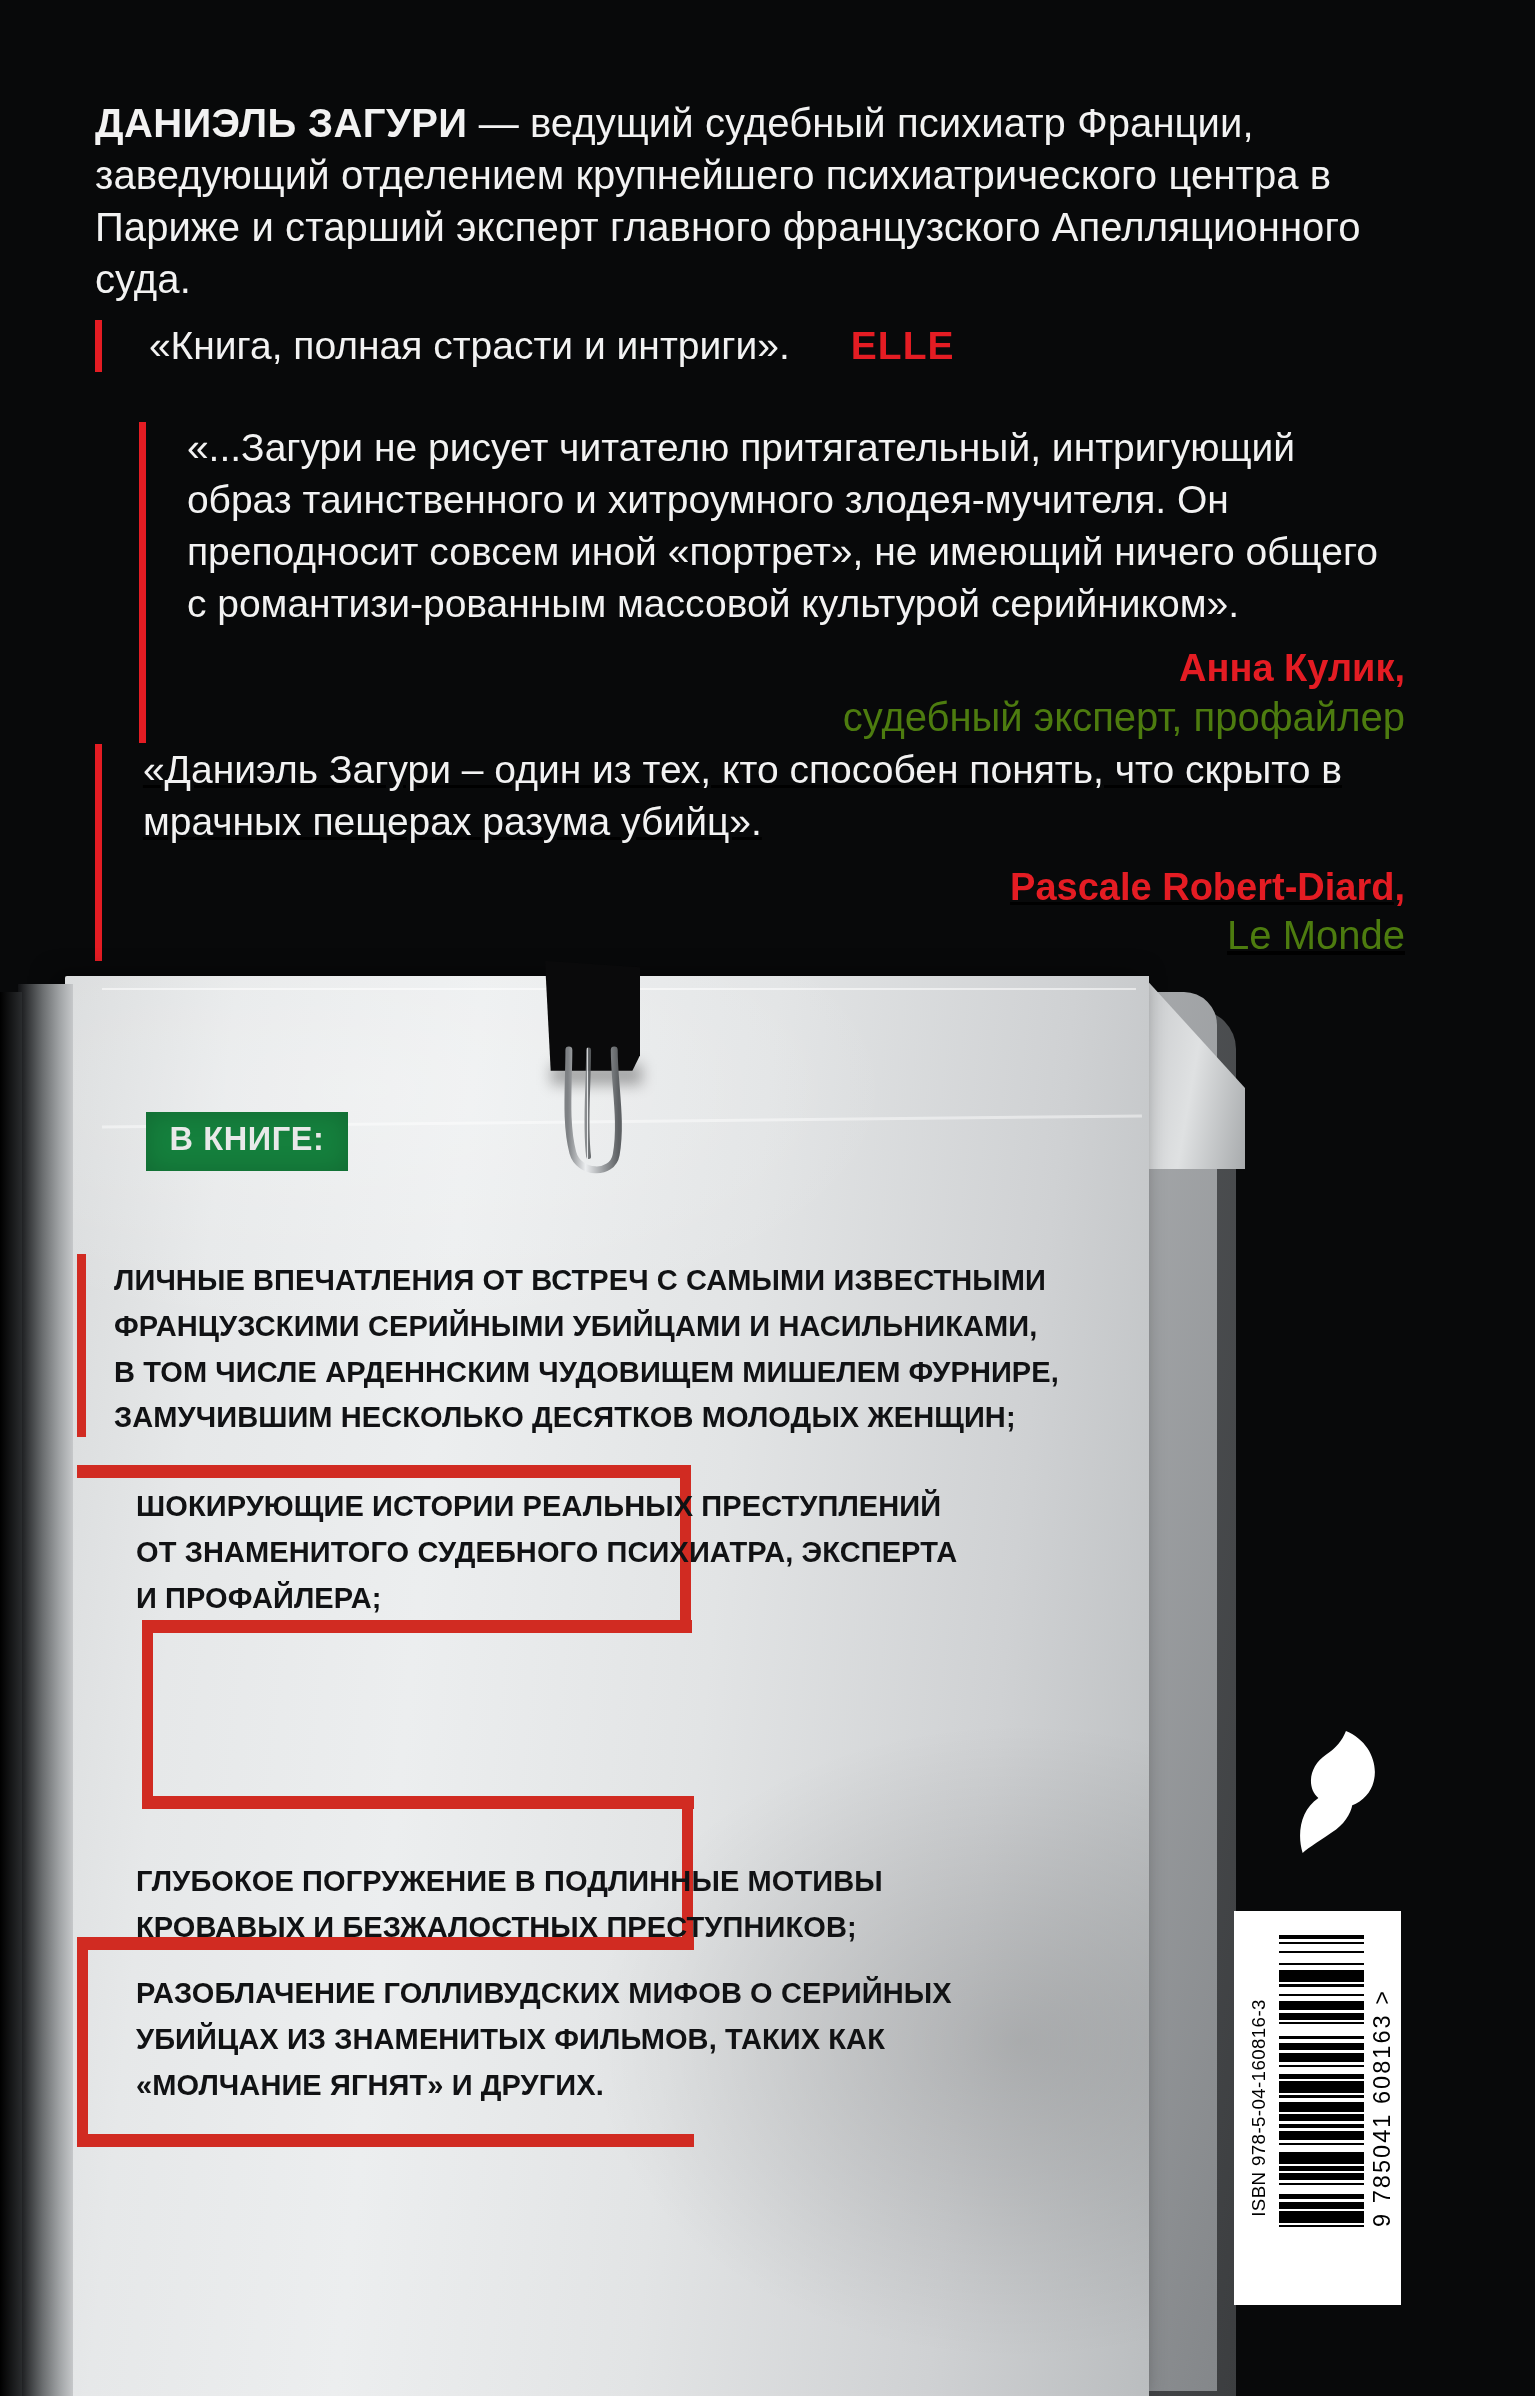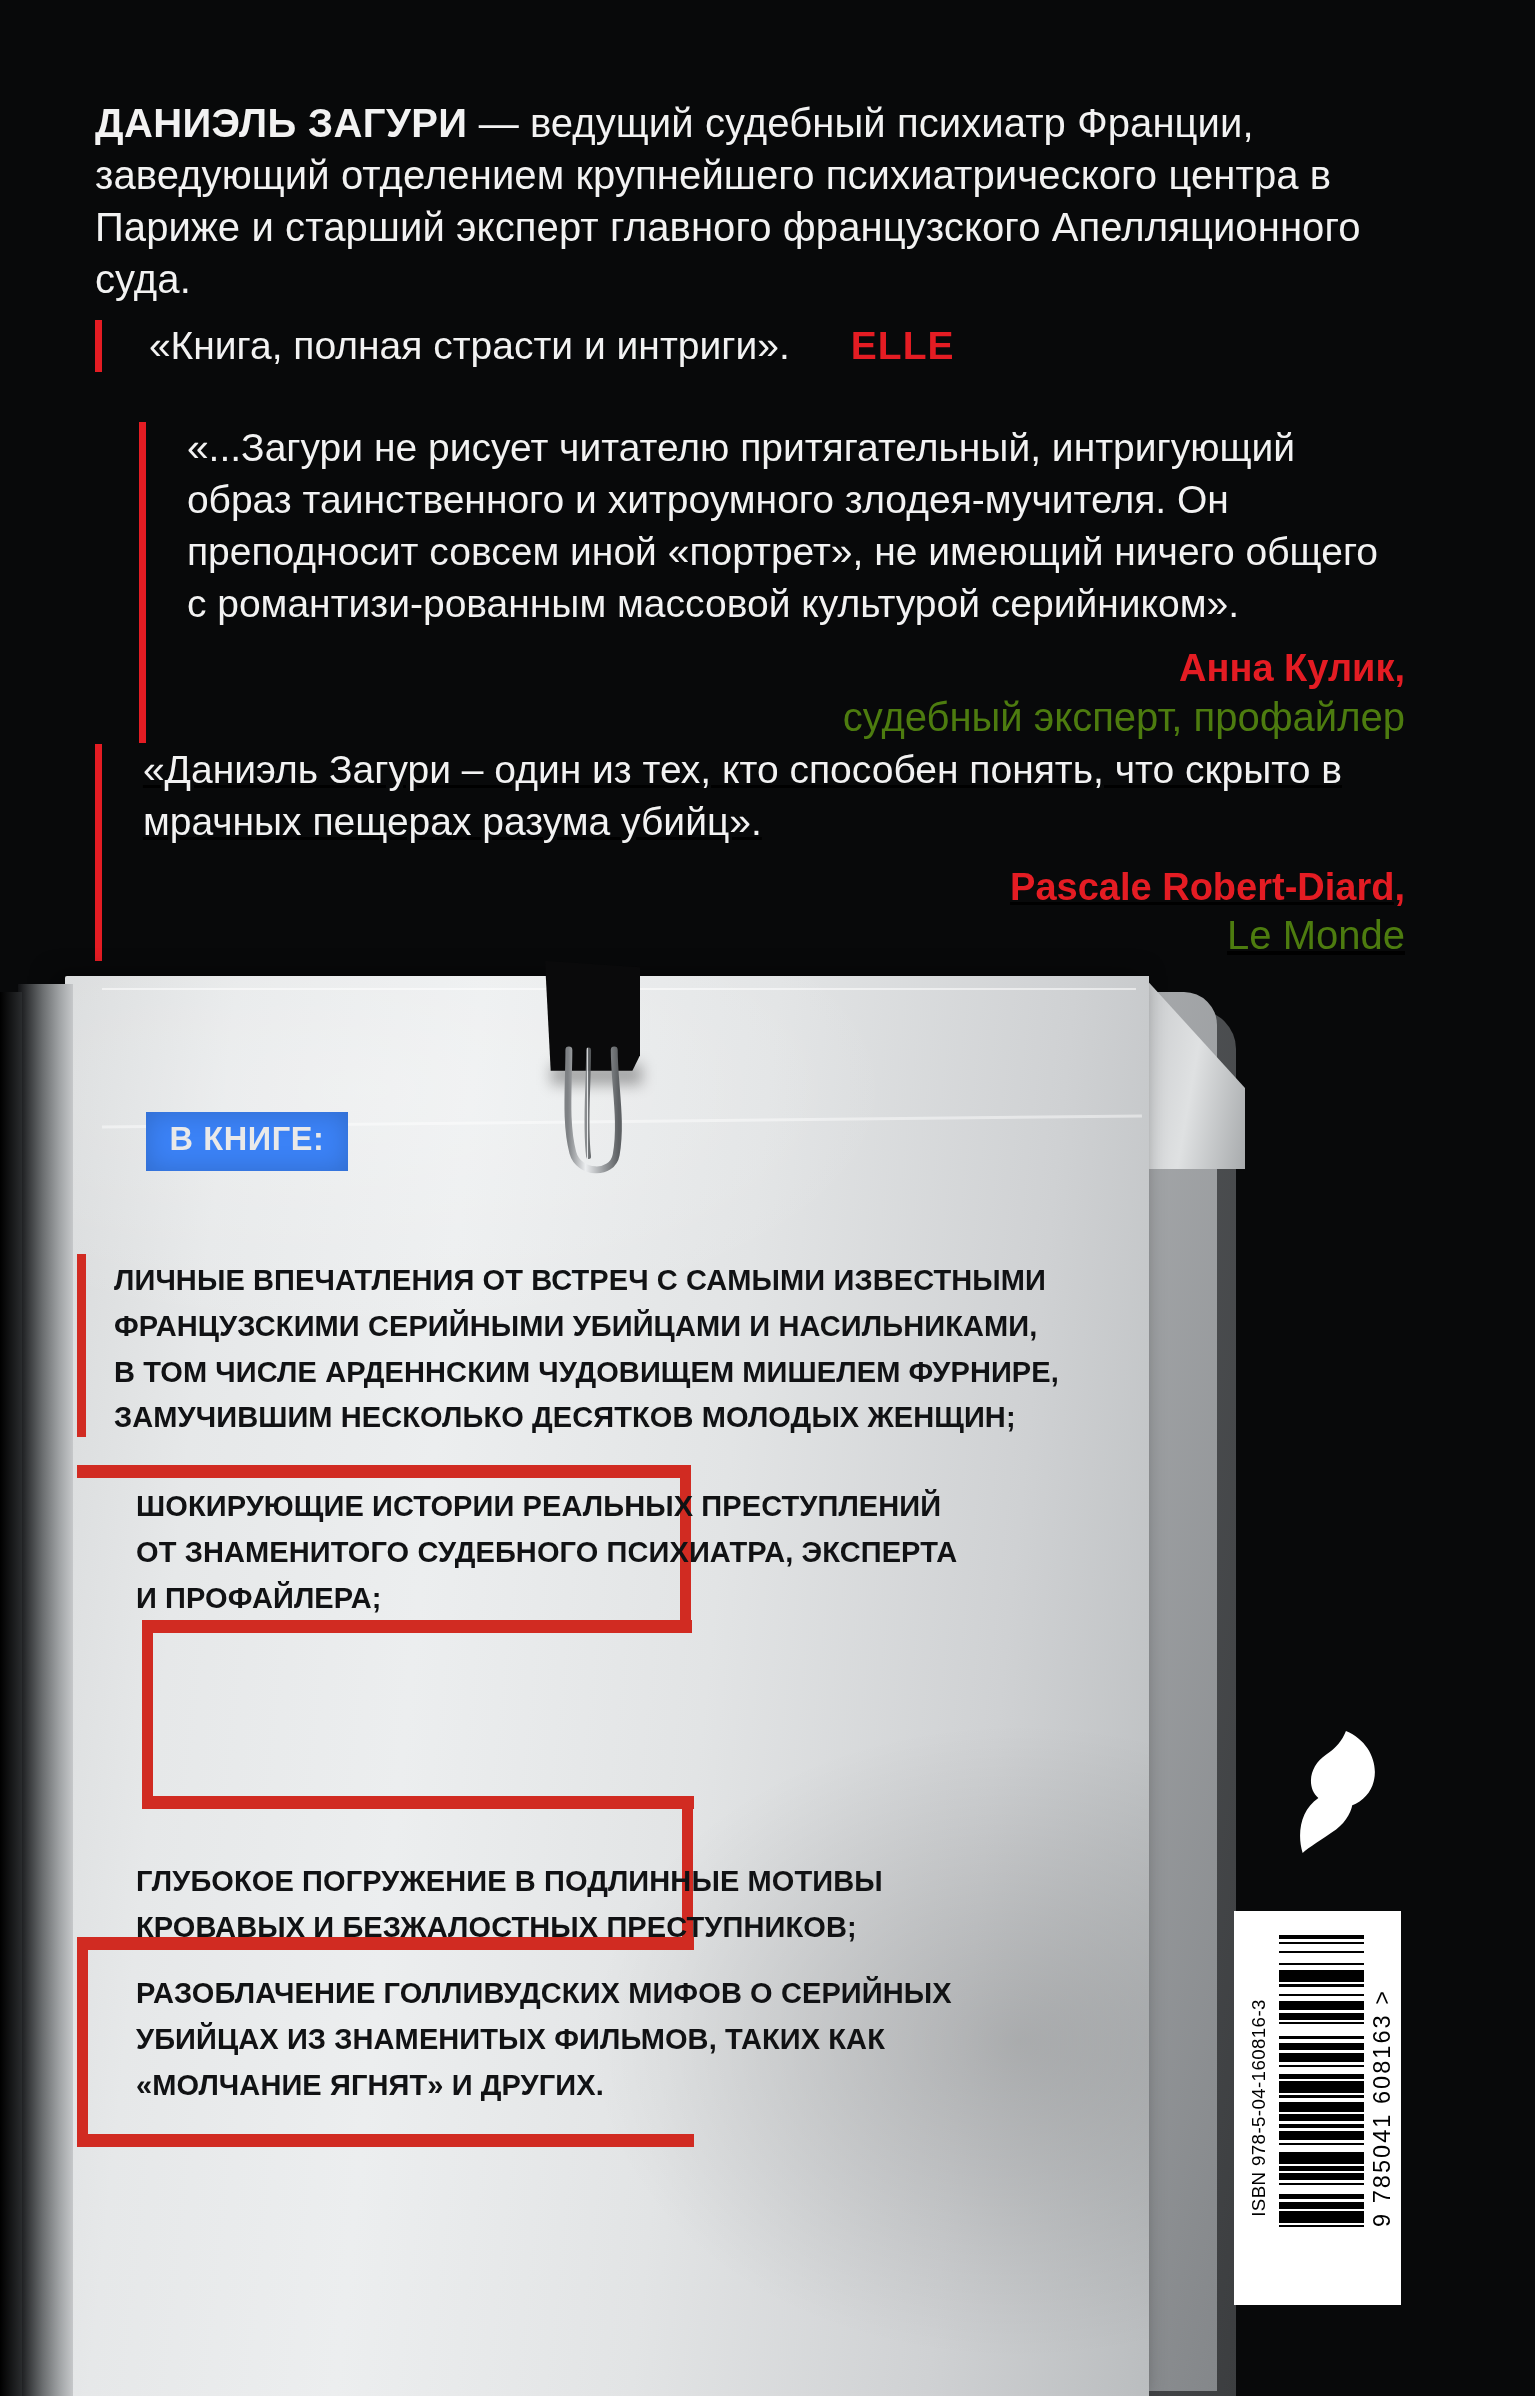--- a/index.html
+++ b/index.html
@@ -351,21 +351,21 @@
             <stop offset="35%" stop-color="#eceef0"></stop>
             <stop offset="70%" stop-color="#9b9ea1"></stop>
             <stop offset="100%" stop-color="#5d6063"></stop>
           </linearGradient>
         </defs>
         <path d="M10 4 C10 40 6 78 14 108 C20 130 54 132 58 110 C64 76 56 38 56 4" fill="none" stroke="url(#mg)" stroke-width="7" stroke-linecap="round"></path>
         <path d="M30 4 C30 42 26 80 30 112" fill="none" stroke="url(#mg)" stroke-width="5" stroke-linecap="round" opacity=".9"></path>
       </svg>
     </div>
 
-    <div class="stamp" style="background: #3b82f6;">В КНИГЕ:</div>
+    <div class="stamp" style="background: #15803d;">В КНИГЕ:</div>
 
     <div class="bullets">
 
       <div class="rline" style="left: 11.8px; top: 278px; width: 8.9px; height: 183px; background: rgb(209, 43, 34);"></div>
       <div class="bullet" style="left:49px; top:282px; width:1015px;">ЛИЧНЫЕ ВПЕЧАТЛЕНИЯ ОТ ВСТРЕЧ С САМЫМИ ИЗВЕСТНЫМИ
 ФРАНЦУЗСКИМИ СЕРИЙНЫМИ УБИЙЦАМИ И НАСИЛЬНИКАМИ,
 В ТОМ ЧИСЛЕ АРДЕННСКИМ ЧУДОВИЩЕМ МИШЕЛЕМ ФУРНИРЕ,
 ЗАМУЧИВШИМ НЕСКОЛЬКО ДЕСЯТКОВ МОЛОДЫХ ЖЕНЩИН;</div>
 
       <div class="rline" style="left: 11.8px; top: 489px; width: 611px; height: 12.8px; background: rgb(209, 43, 34);"></div>

